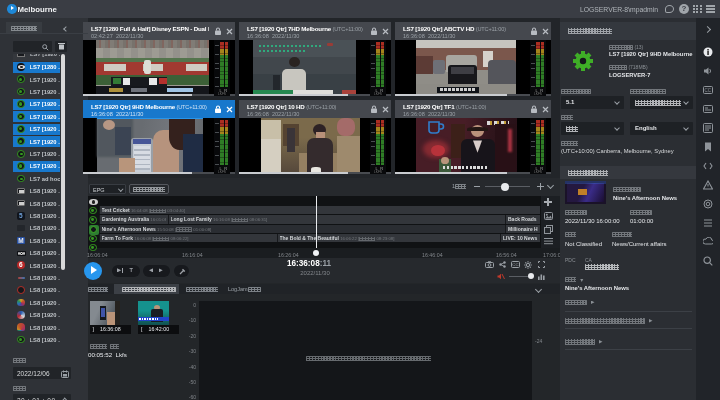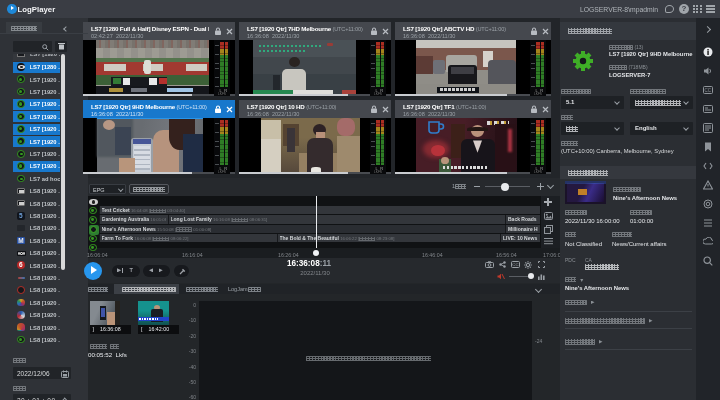--- a/index.html
+++ b/index.html
@@ -3,21 +3,21 @@
 *{margin:0;padding:0;box-sizing:border-box}
 html,body{width:720px;height:400px;overflow:hidden;background:#222529;
  font-family:"Liberation Sans",sans-serif;-webkit-font-smoothing:antialiased}
 .a{position:absolute}
 .jp{background-image:repeating-linear-gradient(90deg,currentColor 0 1.4px,transparent 1.4px 2.9px),repeating-linear-gradient(0deg,currentColor 0 .9px,transparent .9px 2.1px);opacity:.75;border-radius:.5px}
 .jpi{display:inline-block;vertical-align:middle;background-image:repeating-linear-gradient(90deg,currentColor 0 1.4px,transparent 1.4px 2.9px),repeating-linear-gradient(0deg,currentColor 0 .9px,transparent .9px 2.1px);opacity:.75;border-radius:.5px}
 </style></head><body>
 <div class="a" style="left:0;top:0;width:720px;height:18px;background:#3a3d44"></div>
 <div class="a" style="left:7px;top:4px;width:9.5px;height:9.5px;border-radius:50%;background:#1e88d8"></div>
 <div class="a" style="left:10.5px;top:6.2px;width:0;height:0;border-left:3.8px solid #fff;border-top:2.6px solid transparent;border-bottom:2.6px solid transparent"></div>
-<div class="a" style="left:17.5px;top:4.5px;font-size:7.8px;font-weight:bold;color:#f2f3f5">LogPlayer</div>
+<div class="a" style="left:17.5px;top:4.5px;font-size:7.8px;font-weight:bold;color:#f2f3f5">Melbourne</div>
 <div class="a" style="left:540px;top:5.5px;width:118px;text-align:right;font-size:6.8px;color:#b0b5ba;white-space:nowrap">LOGSERVER-8\mpadmin</div>
 <div class="a" style="left:665px;top:4.5px;width:9px;height:8px;border:1px solid #a0a5aa;border-radius:50% 50% 50% 2px"></div>
 <div class="a" style="left:679px;top:4px;width:10px;height:10px;border-radius:50%;background:#a0a5aa;color:#3a3d44;font-size:8px;font-weight:bold;text-align:center;line-height:10px">?</div>
 <div class="a" style="left:693.0px;top:4.5px;width:2.1px;height:2.1px;background:#a0a5aa"></div>
 <div class="a" style="left:696.3px;top:4.5px;width:2.1px;height:2.1px;background:#a0a5aa"></div>
 <div class="a" style="left:699.6px;top:4.5px;width:2.1px;height:2.1px;background:#a0a5aa"></div>
 <div class="a" style="left:693.0px;top:7.8px;width:2.1px;height:2.1px;background:#a0a5aa"></div>
 <div class="a" style="left:696.3px;top:7.8px;width:2.1px;height:2.1px;background:#a0a5aa"></div>
 <div class="a" style="left:699.6px;top:7.8px;width:2.1px;height:2.1px;background:#a0a5aa"></div>
 <div class="a" style="left:693.0px;top:11.1px;width:2.1px;height:2.1px;background:#a0a5aa"></div>

